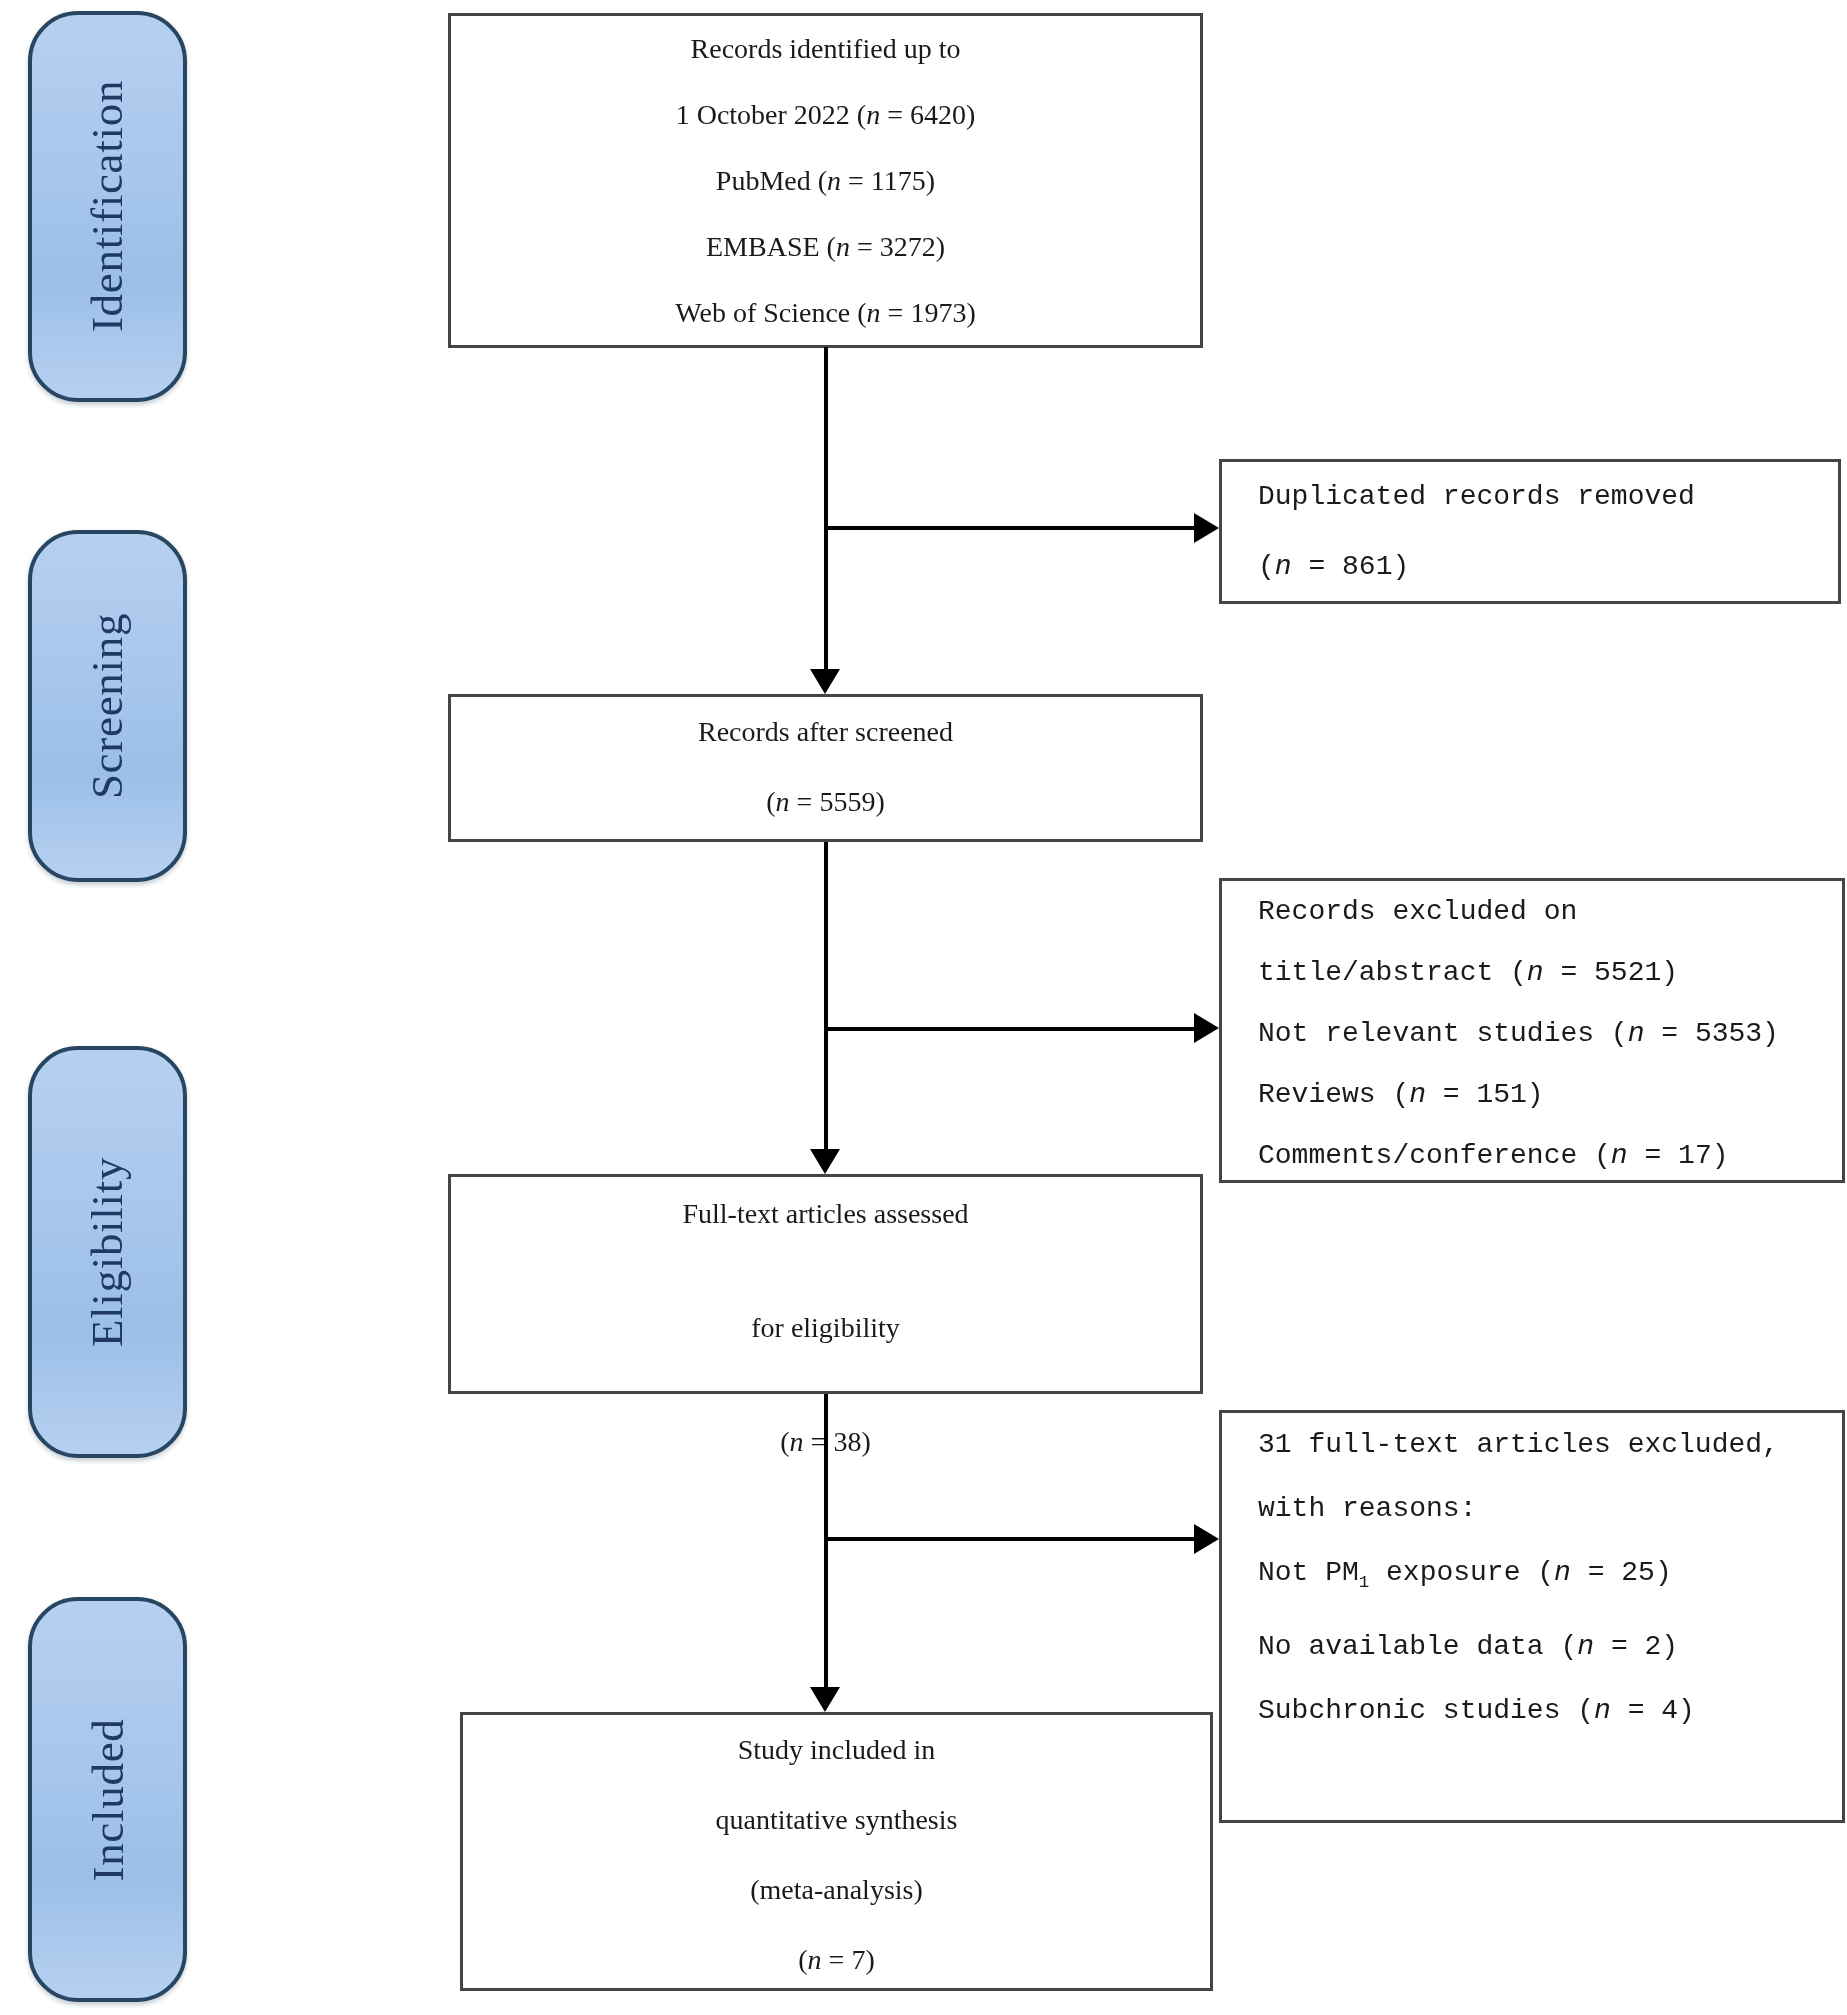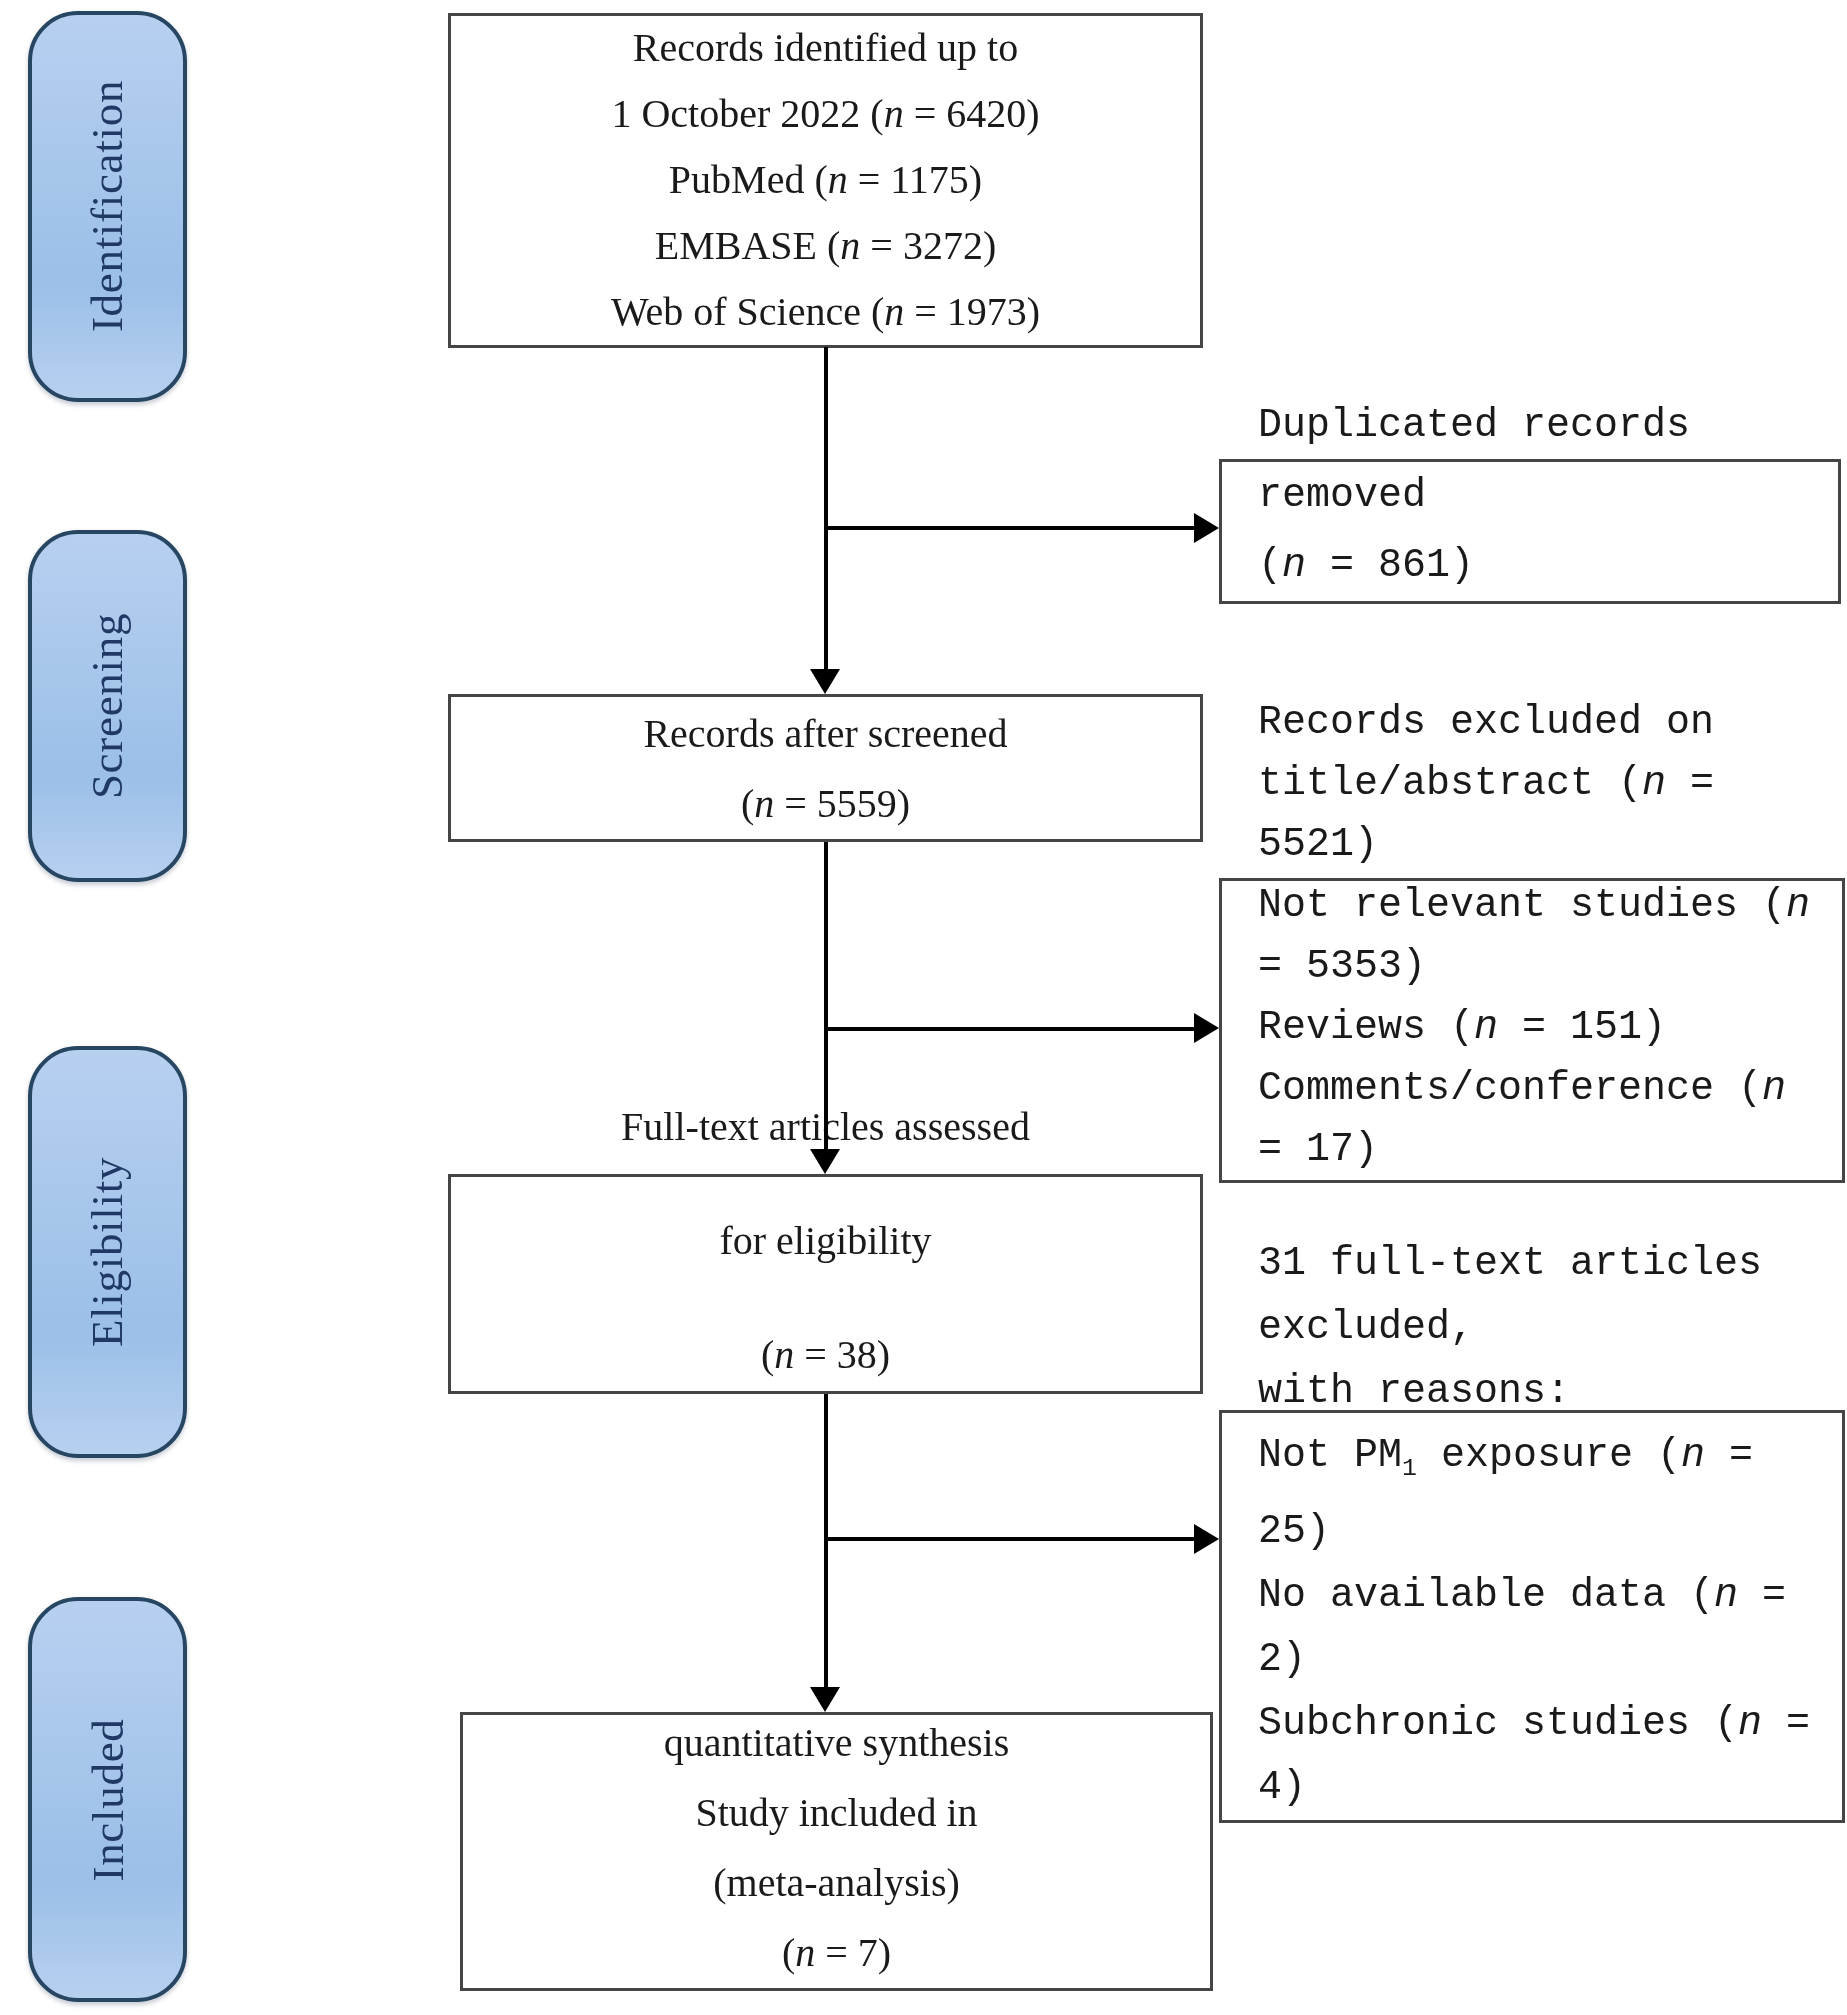--- a/index.html
+++ b/index.html
@@ -46,22 +46,22 @@
     color: var(--stage-text);
   }
 
   
   .fbox {
     position: absolute;
     background: var(--box-fill);
     border: 3.5px solid var(--box-border);
     display: flex;
     flex-direction: column;
-    justify-content: flex-end;
-    font-size: 40px;
+    justify-content: flex-start;
+    font-size: 28px;
   }
   .fbox .line { display: block; }
   .center-box { align-items: center; text-align: center; }
   .side-box   { align-items: flex-start; text-align: left; padding-left: 36px; padding-right: 14px; font-family: Liberation Mono, monospace; }
 
   .lh94  .line { line-height: 66px; }
   .lh100 .line { line-height: 70px; }
   .lh88  .line { line-height: 61px; }
   .lh92  .line { line-height: 64px; }
   .lh104 .line { line-height: 73px; }
@@ -124,22 +124,22 @@
     <span class="line rich">(<i>n</i> = 5559)</span>
   </div>
 
   <div id="box-fulltext" class="fbox center-box lh104">
     <span class="line rich">Full-text articles assessed</span>
     <span class="line rich">for eligibility</span>
     <span class="line rich">(<i>n</i> = 38)</span>
   </div>
 
   <div id="box-included" class="fbox center-box lh100">
+    <span class="line rich">Study included in</span>
     <span class="line rich">quantitative synthesis</span>
-    <span class="line rich">Study included in</span>
     <span class="line rich">(meta-analysis)</span>
     <span class="line rich">(<i>n</i> = 7)</span>
   </div>
 
   <div id="box-duplicates" class="fbox side-box lh100">
     <span class="line rich">Duplicated records removed</span>
     <span class="line rich">(<i>n</i> = 861)</span>
   </div>
 
   <div id="box-excluded" class="fbox side-box lh88">

